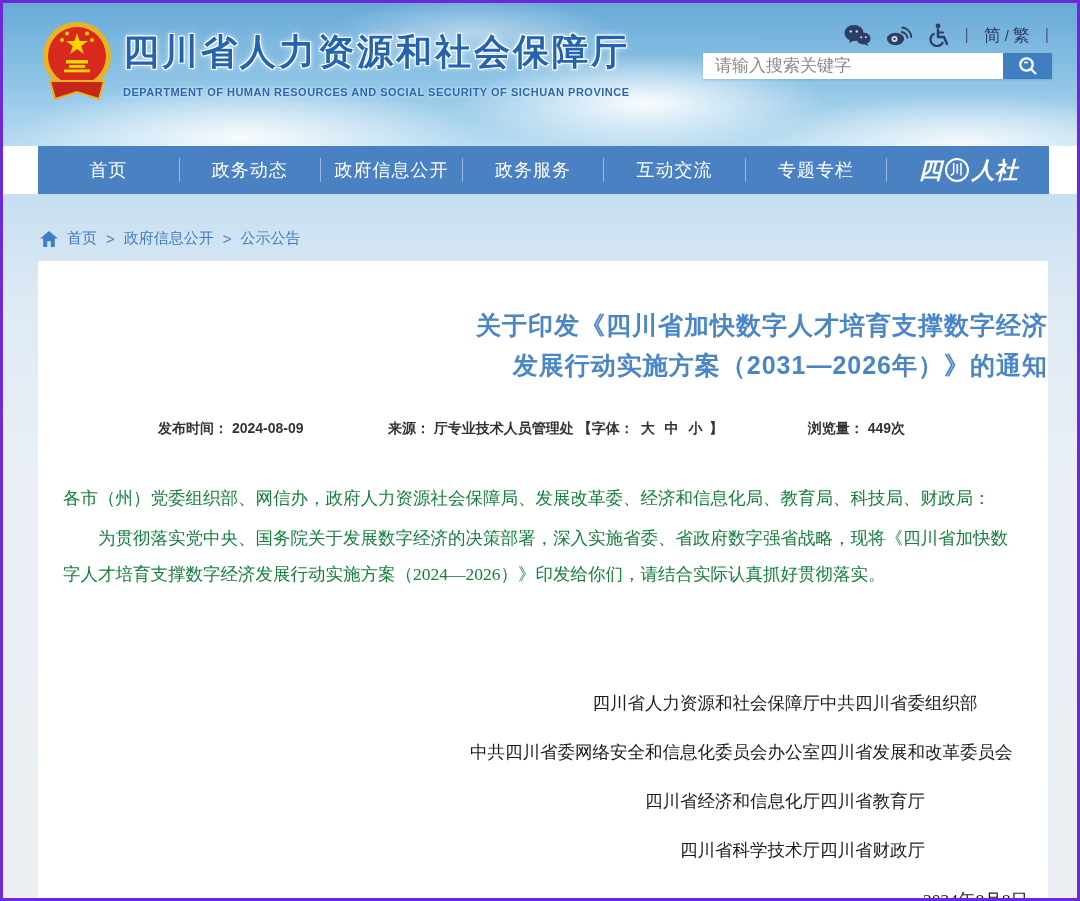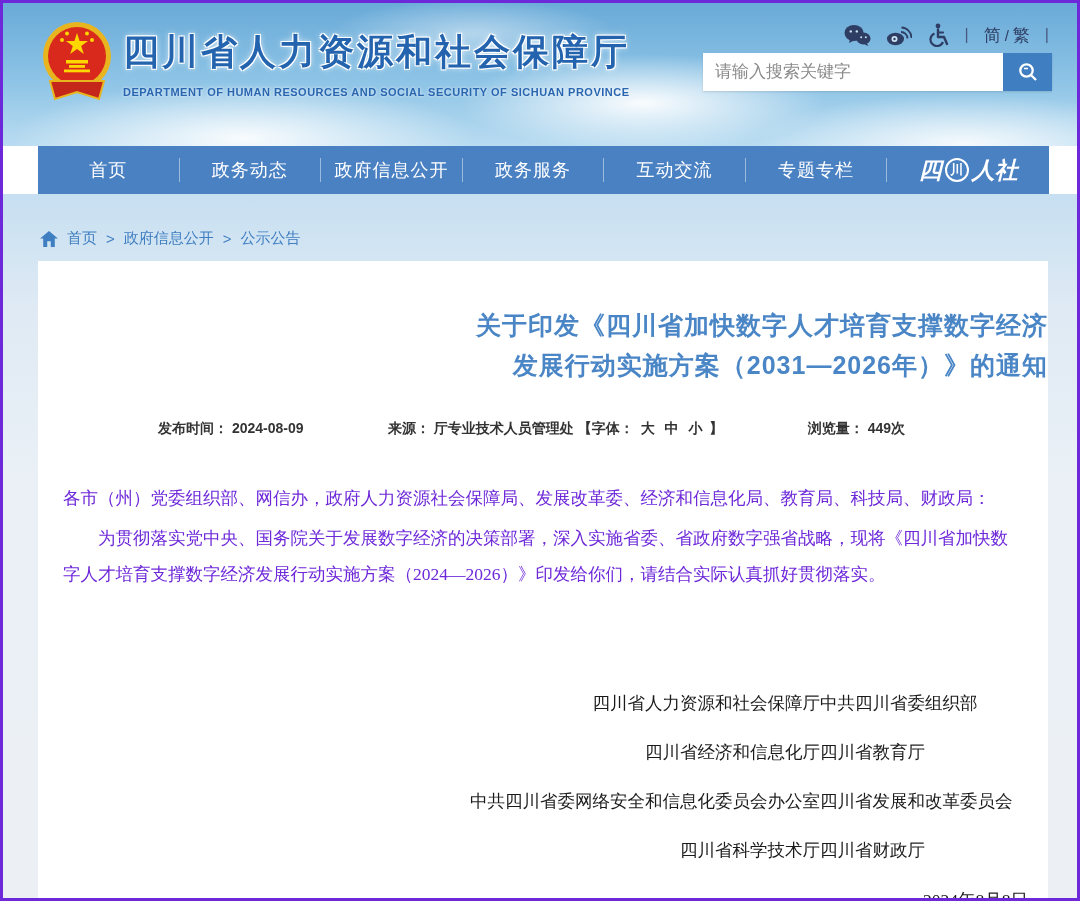--- a/index.html
+++ b/index.html
@@ -36,21 +36,21 @@
   }
   .topbar {
     position:absolute; top:20px; right:28px;
     display:flex; align-items:center; gap:15px; color:#2e3d63;
   }
   .topbar .icn { display:inline-flex; cursor:pointer; }
   .pipe { color:#4a5880; font-size:16px; }
   .lang { font-size:17px; color:#2e3d63; cursor:pointer; }
   .lang-slash { font-size:15px; color:#2e3d63; }
   .search {
-    position:absolute; top:50px; right:25px; width:349px; height:38px;
+    position:absolute; top:50px; right:25px; width:349px; height:26px;
     display:flex; box-shadow:0 1px 2px rgba(0,0,0,.12);
   }
   .search input {
     flex:1; border:none; outline:none; padding:0 12px;
     font-size:17px; color:#444; font-family:"Liberation Sans",sans-serif;
   }
   .search input::placeholder { color:#8a8a8a; }
   .search-btn {
     width:49px; background:#3f7ec0; border:none; cursor:pointer;
     display:flex; align-items:center; justify-content:center;
@@ -101,21 +101,21 @@
   }
   .meta {
     margin-top:16px; display:flex; justify-content:space-between;
     padding:0 143px 0 120px; font-size:14px; font-weight:bold; color:#333;
   }
   .meta-group { white-space:nowrap;margin-top:19px; }
   .font-btn { cursor:pointer; margin:0 3px; }
 
   .body-text {
     margin:42px 25px 0; font-family:"Liberation Serif", serif;
-    font-size:17.5px; color:#6d28d9; line-height:36px;
+    font-size:17.5px; color:#15803d; line-height:36px;
   }
   .body-text p { margin:0; }
   .body-text .indent { margin-top:4px; text-indent:2em; }
 
   .sigs { margin-top:100px; padding-right:10px; }
   .sig-row {
     display:flex; justify-content:flex-end;
     font-family:"Liberation Serif", serif; font-size:17.5px; color:#1a1a1a;
     line-height:22px; margin-bottom:27px;
   }
@@ -273,26 +273,26 @@
       <p>各市（州）党委组织部、网信办，政府人力资源社会保障局、发展改革委、经济和信息化局、教育局、科技局、财政局：</p>
       <p class="indent">为贯彻落实党中央、国务院关于发展数字经济的决策部署，深入实施省委、省政府数字强省战略，现将《四川省加快数字人才培育支撑数字经济发展行动实施方案（2024—2026）》印发给你们，请结合实际认真抓好贯彻落实。</p>
     </div>
 
     <div class="sigs">
       <div class="sig-row">
         <div class="sig-left">四川省人力资源和社会保障厅</div>
         <div class="sig-right">中共四川省委组织部</div>
       </div>
       <div class="sig-row">
+        <div class="sig-left">中共四川省委网络安全和信息化委员会办公室</div>
+        <div class="sig-right">四川省发展和改革委员会</div>
+      </div>
+      <div class="sig-row">
         <div class="sig-left">四川省经济和信息化厅</div>
         <div class="sig-right">四川省教育厅</div>
-      </div>
-      <div class="sig-row">
-        <div class="sig-left">中共四川省委网络安全和信息化委员会办公室</div>
-        <div class="sig-right">四川省发展和改革委员会</div>
       </div>
       <div class="sig-row">
         <div class="sig-left">四川省科学技术厅</div>
         <div class="sig-right">四川省财政厅</div>
       </div>
       <div class="sign-date">2024年8月8日</div>
     </div>
 
   </div>
 </div>

